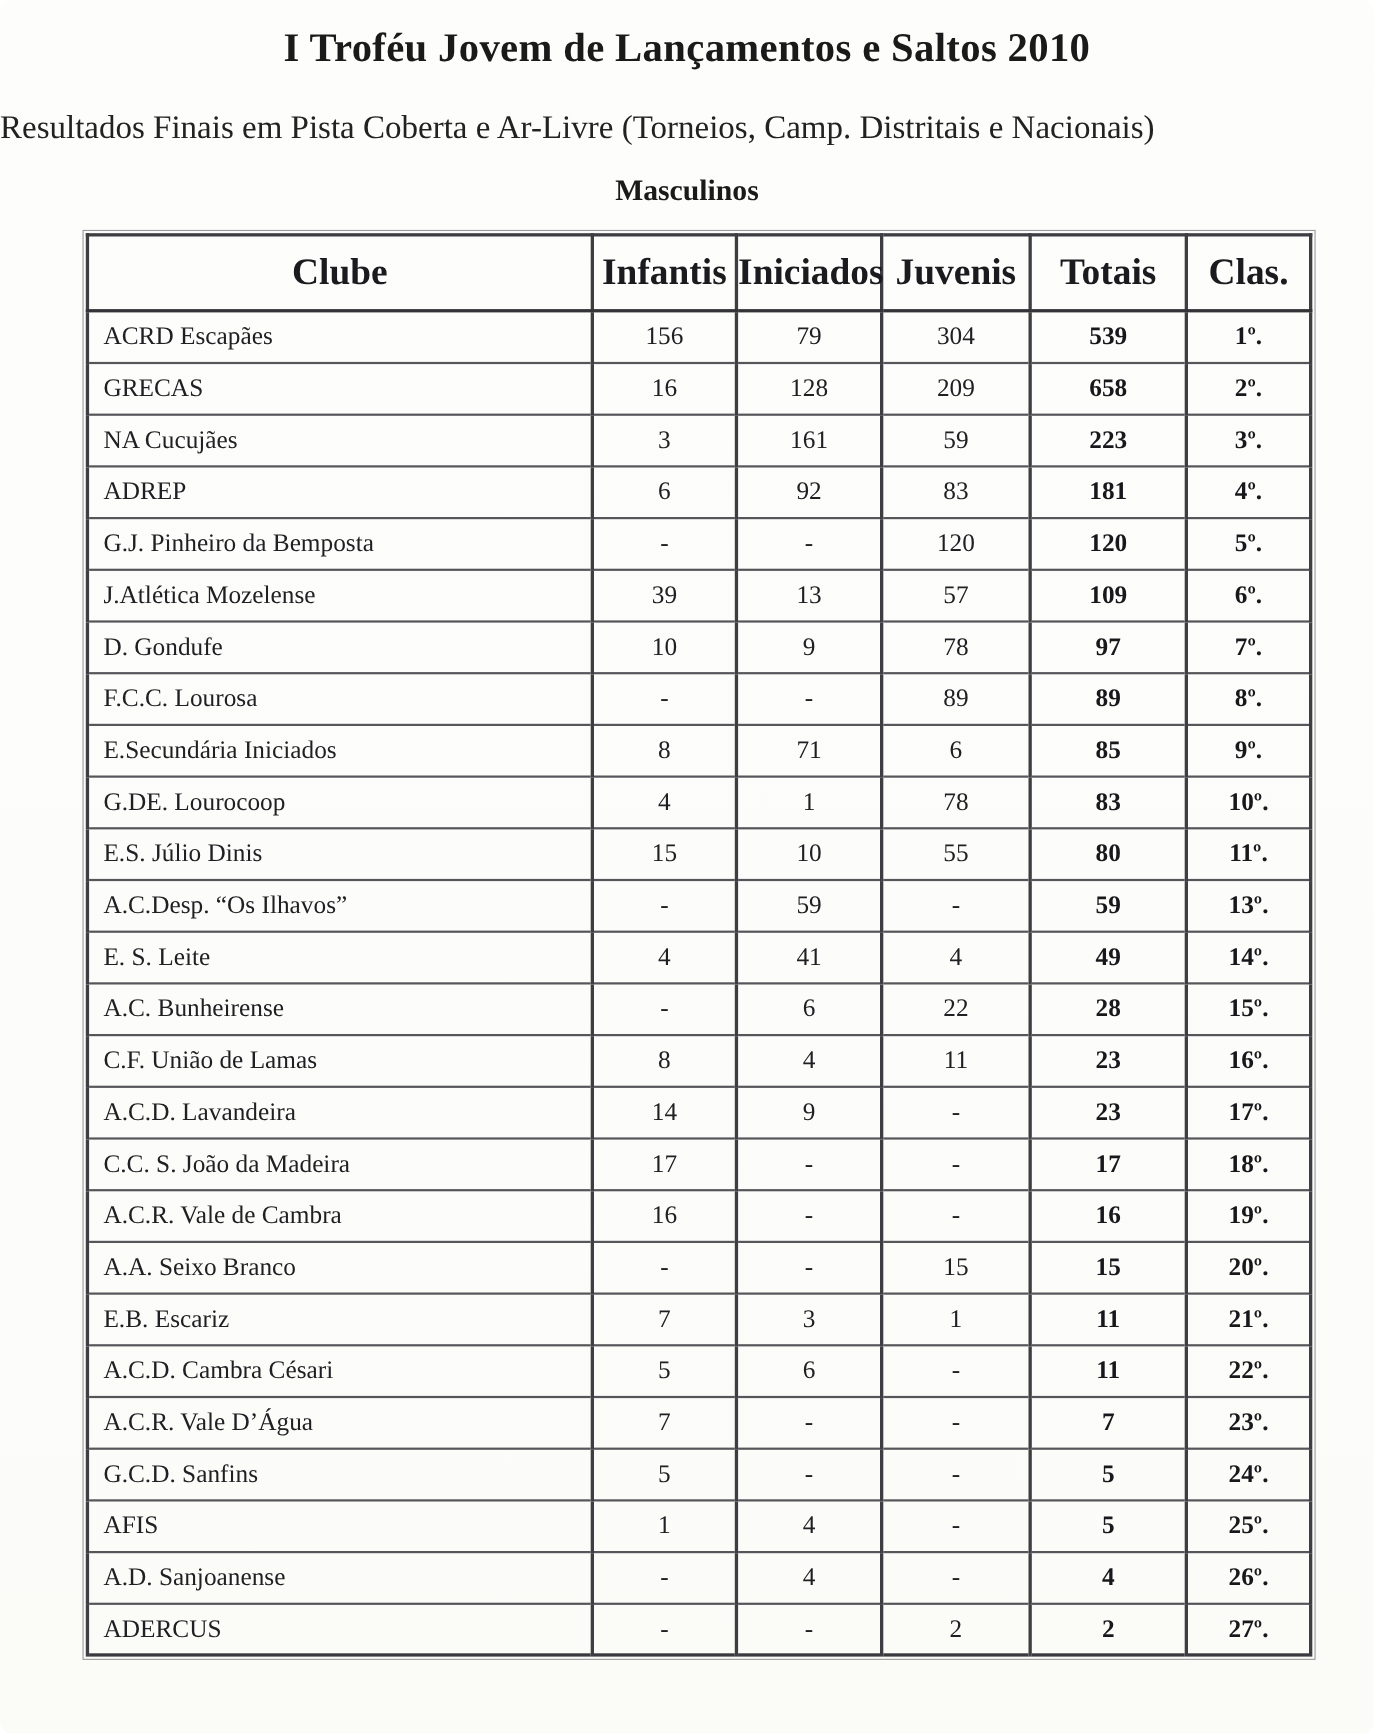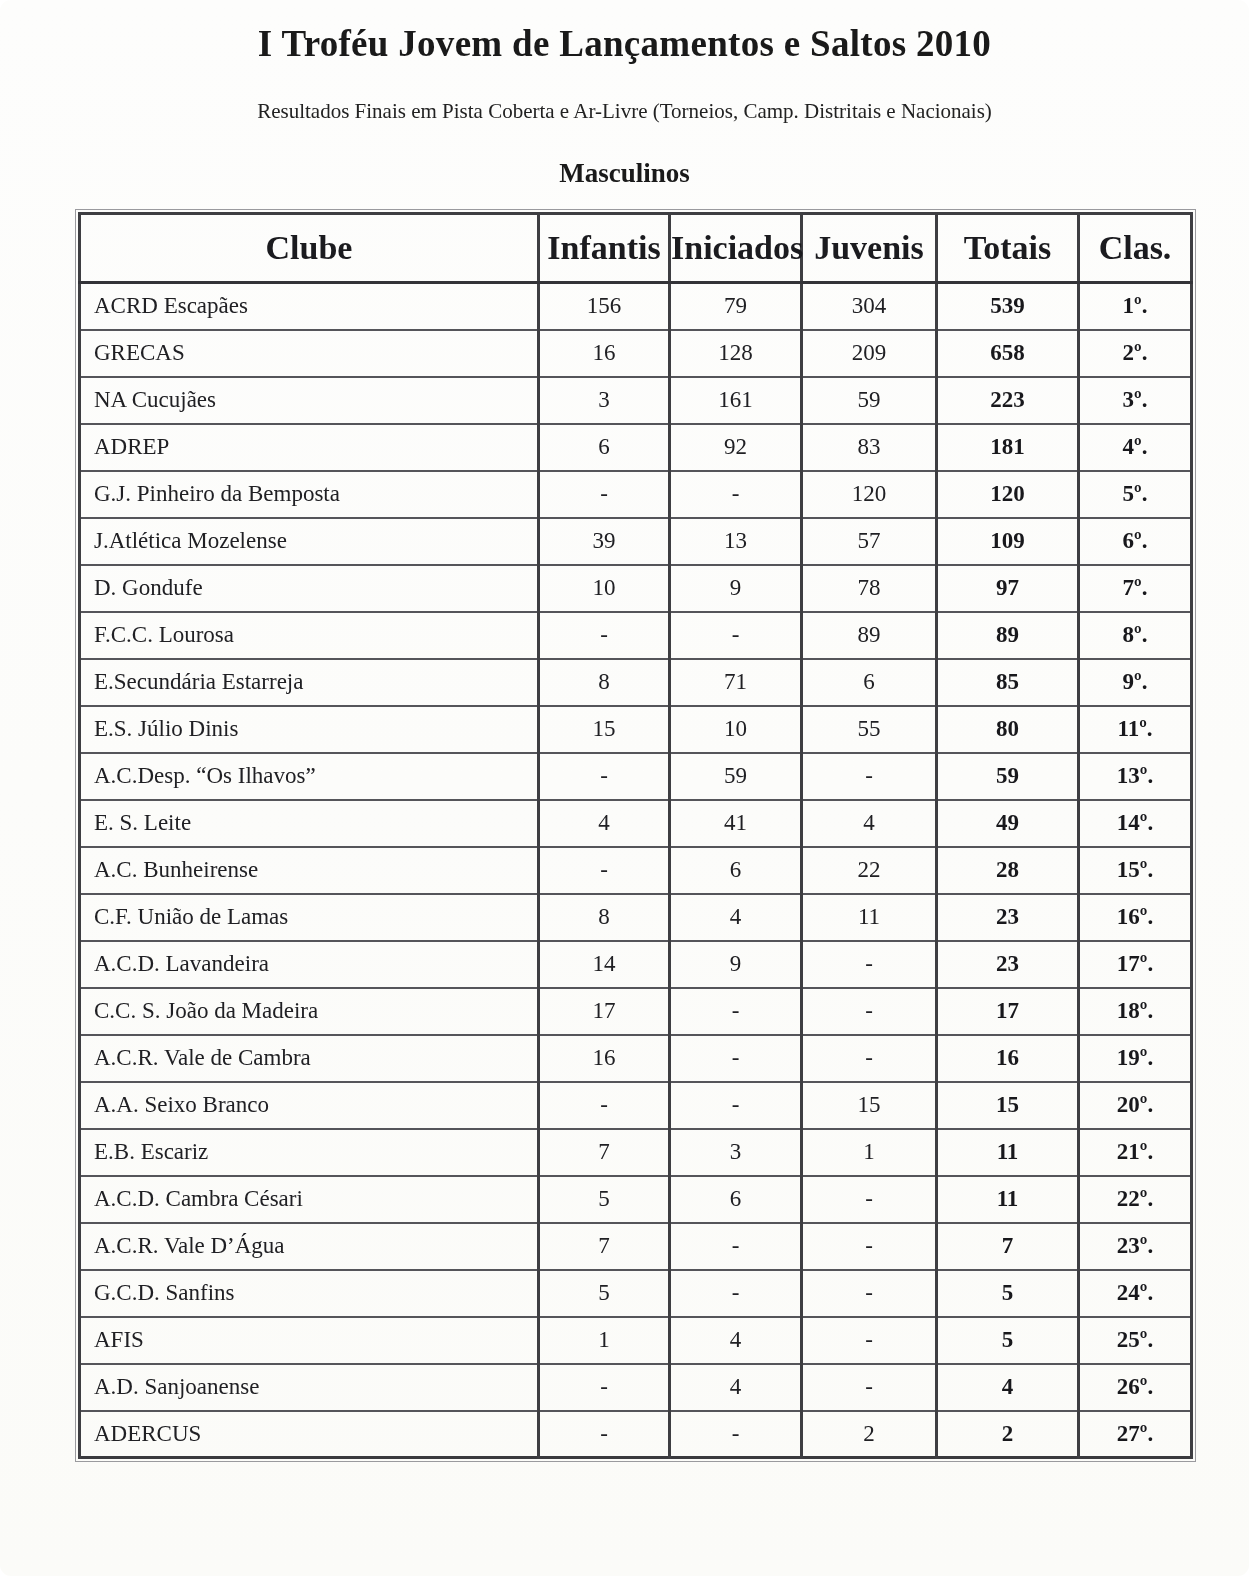--- a/index.html
+++ b/index.html
@@ -28,22 +28,21 @@
     font-weight: bold;
     letter-spacing: 0.3px;
     color: #1a1a1a;
   }
   .doc-subtitle {
     position: absolute;
     top: 99px;
     left: 0;
     width: 100%;
     margin: 0;
-    text-align: center;
-    font-size: 21px;
+    font-size: 30px;
     font-weight: normal;
     color: #222222;
   }
   .doc-section {
     position: absolute;
     top: 158px;
     left: 0;
     width: 100%;
     margin: 0;
     text-align: center;
@@ -194,26 +193,34 @@
         </tr>
         <tr>
           <td class="col-clube">F.C.C. Lourosa</td>
           <td class="col-infantis">-</td>
           <td class="col-iniciados">-</td>
           <td class="col-juvenis">89</td>
           <td class="col-totais">89</td>
           <td class="col-clas">8º.</td>
         </tr>
         <tr>
-          <td class="col-clube">E.Secundária Estarreja</td>
+          <td class="col-clube">E.Secundária Iniciados</td>
           <td class="col-infantis">8</td>
           <td class="col-iniciados">71</td>
           <td class="col-juvenis">6</td>
           <td class="col-totais">85</td>
           <td class="col-clas">9º.</td>
+        </tr>
+        <tr>
+          <td class="col-clube">G.DE. Lourocoop</td>
+          <td class="col-infantis">4</td>
+          <td class="col-iniciados">1</td>
+          <td class="col-juvenis">78</td>
+          <td class="col-totais">83</td>
+          <td class="col-clas">10º.</td>
         </tr>
         <tr>
           <td class="col-clube">E.S. Júlio Dinis</td>
           <td class="col-infantis">15</td>
           <td class="col-iniciados">10</td>
           <td class="col-juvenis">55</td>
           <td class="col-totais">80</td>
           <td class="col-clas">11º.</td>
         </tr>
         <tr>

